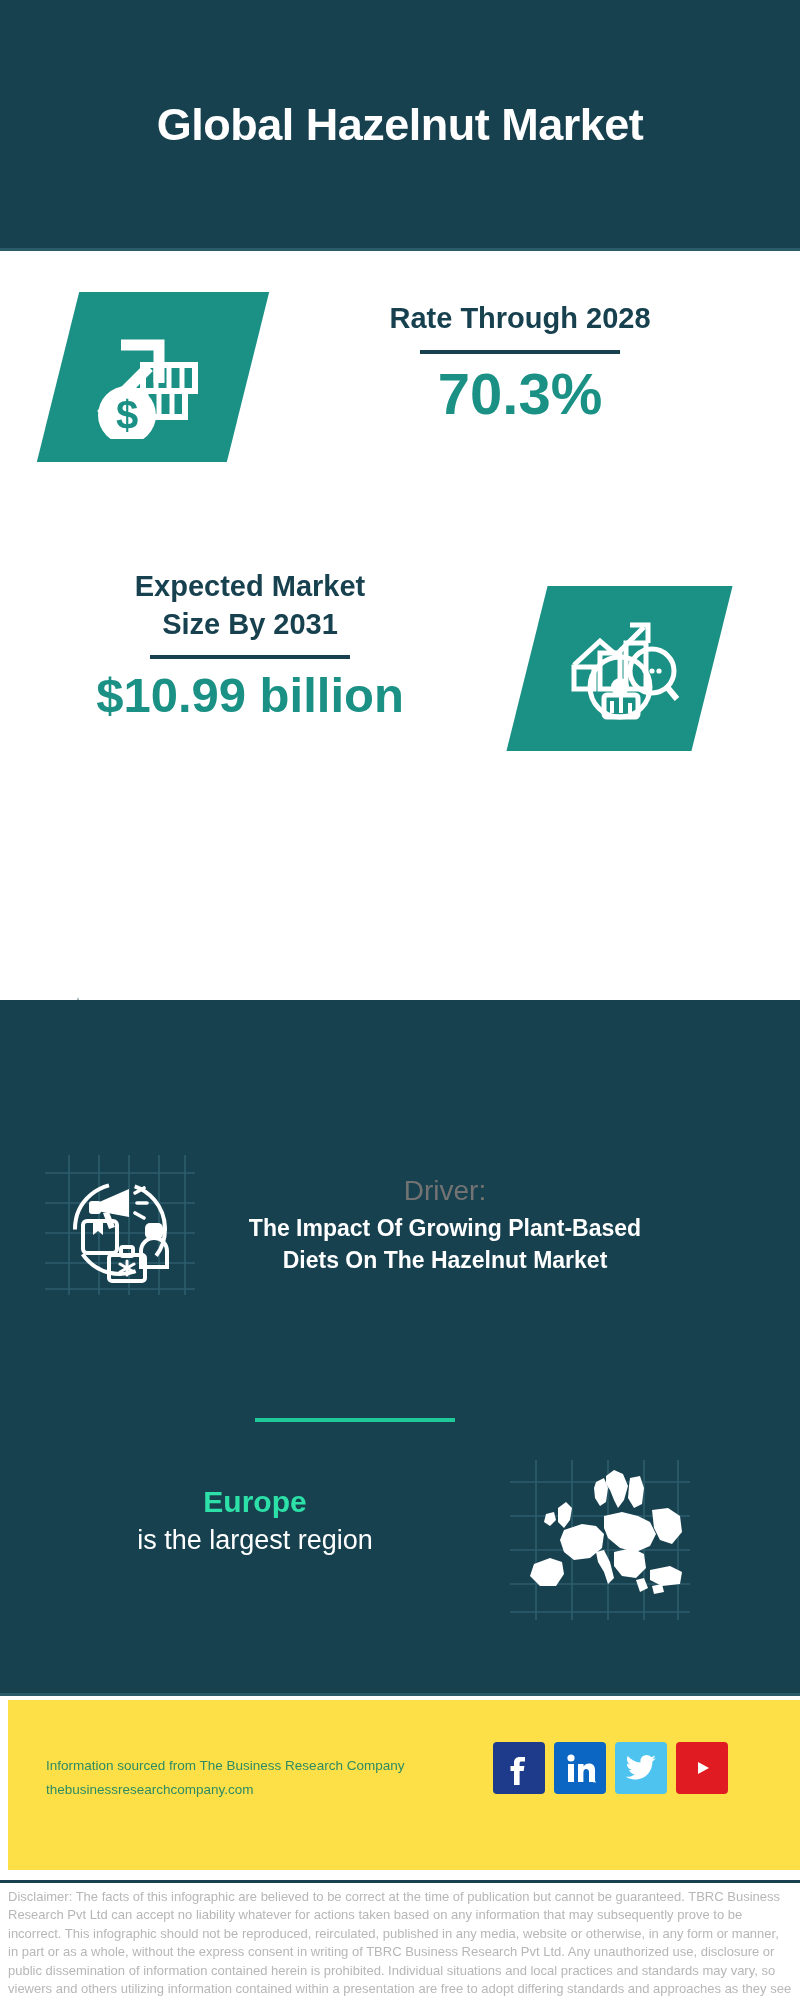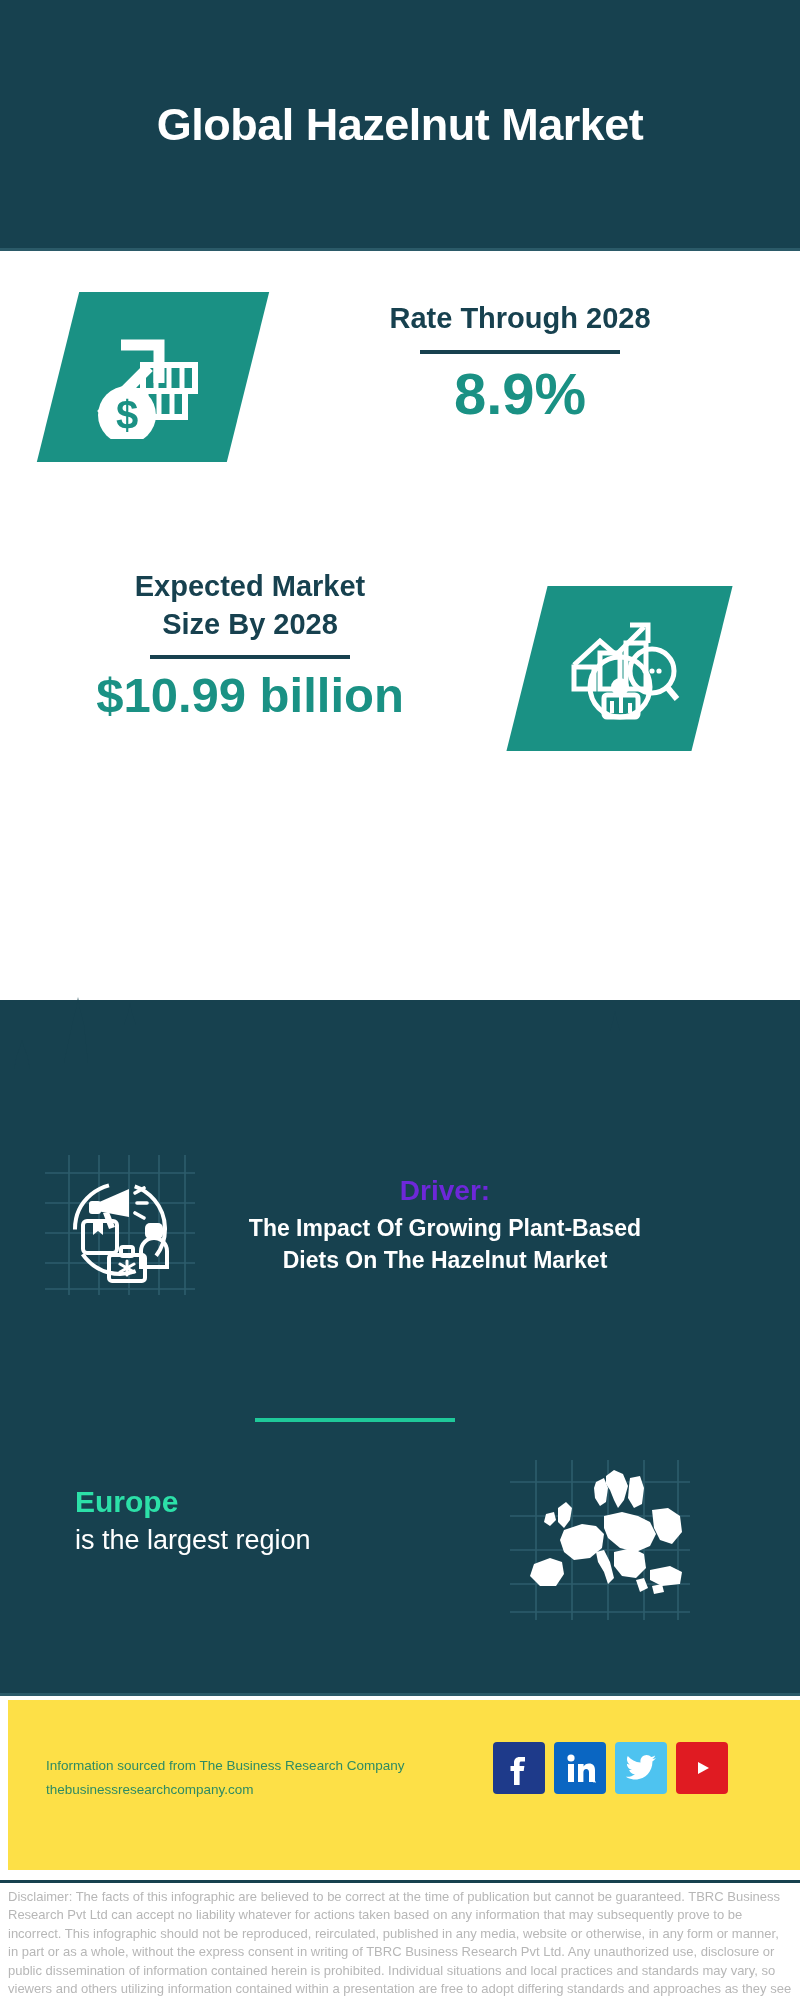--- a/index.html
+++ b/index.html
@@ -83,33 +83,33 @@
   }
 
   
   .driver-icon-wrap {
     position:absolute; left:45px; top:1155px; width:150px; height:140px;
   }
   .driver-text {
     position:absolute; left:225px; top:1175px; width:440px; text-align:center;
   }
   .driver-heading {
-    color:#6d28d9; font-size:28px; font-weight:bold; margin-bottom:6px;
+    color:#737373; font-size:28px; font-weight:normal; margin-bottom:6px;
   }
   .driver-body {
     color:#ffffff; font-size:23px; font-weight:bold; line-height:1.37;
   }
   .divider-teal {
     position:absolute; left:255px; top:1418px; width:200px; height:4px;
     background:#1fc99a;
   }
 
   
   .region-text {
-    position:absolute; left:75px; top:1485px; width:360px; text-align:left;
+    position:absolute; left:75px; top:1485px; width:360px; text-align:center;
   }
   .region-name { color:#2ce0a8; font-size:30px; font-weight:bold; margin-bottom:3px; }
   .region-desc { color:#ffffff; font-size:27px; line-height:1.35; }
   .map-wrap { position:absolute; left:510px; top:1460px; width:180px; height:160px; }
 
   
   .footer {
     position:absolute; left:8px; top:1700px; width:800px; height:170px;
     background:#fde047;
   }
@@ -168,21 +168,21 @@
 
           <circle cx="40" cy="104" r="29" fill="#ffffff"></circle>
           <text x="40" y="118" font-family="'Liberation Sans',sans-serif" font-size="40" font-weight="bold" fill="#1a9184" text-anchor="middle">$</text>
         </svg>
       </span>
     </div>
 
     <div class="growth-text">
       <div class="growth-label">Rate Through 2028</div>
       <div class="divider-dark"></div>
-      <div class="growth-value">8.9%</div>
+      <div class="growth-value">70.3%</div>
     </div>
   </div>
 
   <div class="sec-size">
     <div class="para-right"></div>
     <div class="para-right-inner">
       <span>
         <svg width="120" height="116" viewBox="0 0 120 116">
 
           <path d="M14 56 L40 32 L56 46 L84 18" stroke="#ffffff" stroke-width="5" fill="none"></path>
@@ -203,21 +203,21 @@
           <circle cx="85" cy="62" r="2.6" fill="#ffffff"></circle>
           <circle cx="92" cy="62" r="2.6" fill="#ffffff"></circle>
           <circle cx="99" cy="62" r="2.6" fill="#ffffff"></circle>
           <line x1="107" y1="78" x2="117" y2="90" stroke="#ffffff" stroke-width="6"></line>
         </svg>
       </span>
     </div>
 
     <div class="size-text">
       <div class="size-label">Expected Market</div>
-      <div class="size-label">Size By 2028</div>
+      <div class="size-label">Size By 2031</div>
       <div class="divider-dark"></div>
       <div class="size-value">$10.99 billion</div>
     </div>
   </div>
 
   <div class="dark-panel"></div>
   <div class="skyline">
     <svg width="800" height="110" viewBox="0 0 800 110" preserveAspectRatio="none">
       <path fill="#17414f" d="
         M0,110 L0,96 L8,96 L8,84 L14,84 L17,70 L20,62 L22,55 L24,62 L27,70 L30,84 L34,84 L34,74 L44,74 L44,66 L48,66 L48,74 L58,74 L58,90 L64,90 L64,78 L72,40 L76,24 L78,12 L80,24 L84,40 L88,78 L96,78 L96,86 L104,86 L104,80 L110,80 L110,72 L118,72 L118,60 L124,60 L124,40 L128,28 L130,18 L132,28 L136,40 L136,60 L142,60 L142,74 L150,74 L150,80 L156,80 L156,88 L162,88 L162,78 L170,78 L170,70 L178,70 L178,82 L186,82 L186,72 L194,72 L194,64 L202,64 L202,78 L210,78 L210,70 L216,70 L216,84 L224,84 L224,94 L232,94 L232,86 L240,86 L240,96 L250,96 L250,86 L256,86 L256,74 L264,74 L264,62 L272,62 L272,74 L280,74 L280,88 L288,88 L288,96 L300,96 L300,90 L308,90 L308,80 L318,80 L318,72 L326,72 L326,84 L334,84 L334,96 L344,96 L344,88 L352,88 L352,100 L362,100 L362,92 L370,92 L370,82 L378,82 L378,74 L386,74 L386,86 L394,86 L394,100 L404,100 L404,94 L414,94 L414,102 L424,102 L424,96 L432,96 L432,104 L442,104 L442,98 L452,98 L452,90 L460,90 L460,100 L470,100 L470,92 L478,92 L478,84 L488,84 L488,96 L498,96 L498,88 L506,88 L506,100 L516,100 L516,94 L526,94 L526,86 L534,86 L534,76 L542,76 L542,88 L550,88 L550,98 L560,98 L560,92 L568,92 L568,102 L578,102 L578,96 L586,96 L586,88 L594,88 L594,78 L600,78 L600,68 L606,68 L606,58 L610,58 L610,46 L613,36 L615,26 L617,36 L620,46 L620,58 L626,58 L626,72 L634,72 L634,84 L642,84 L642,94 L652,94 L652,86 L660,86 L660,76 L668,76 L668,66 L676,66 L676,58 L682,58 L682,48 L686,48 L686,58 L692,58 L692,70 L700,70 L700,82 L708,82 L708,92 L716,92 L716,84 L724,84 L724,74 L732,74 L732,86 L740,86 L740,96 L750,96 L750,88 L758,88 L758,78 L766,78 L766,90 L774,90 L774,82 L782,82 L782,92 L790,92 L790,100 L800,100 L800,110 Z"></path>

